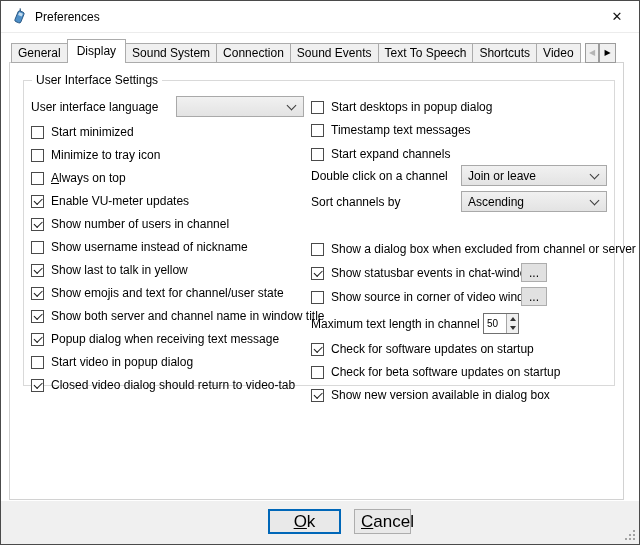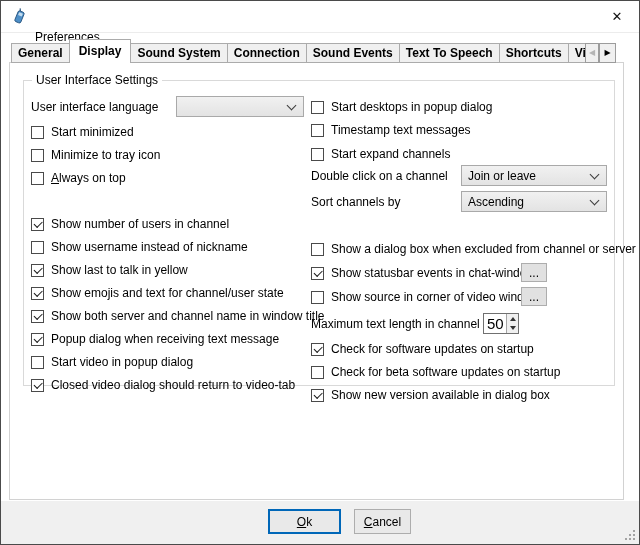--- a/index.html
+++ b/index.html
@@ -4,25 +4,25 @@
 <style>
   html,body{margin:0;padding:0;background:#d8d8d8;}
   .window{
     position:relative;width:640px;height:545px;box-sizing:border-box;
     background:#ffffff;border:1px solid #4a4a4a;overflow:hidden;
     font-family:"Liberation Sans",sans-serif;font-size:12px;color:#000;
   }
   
   .titlebar{position:absolute;left:0;top:0;right:0;height:31px;background:#fff;border-bottom:1px solid #ececec;}
   .title-icon{position:absolute;left:10px;top:7px;width:17px;height:17px;}
-  .title-text{position:absolute;left:34px;top:9px;margin-top:20px;}
+  .title-text{position:absolute;left:34px;top:9px;}
   .close-btn{position:absolute;right:12px;top:6px;width:20px;height:20px;text-align:center;line-height:20px;font-size:13px;color:#111;cursor:default;}
   
   .tabs{position:absolute;left:10px;top:38px;width:574px;height:24px;display:flex;align-items:flex-end;overflow:hidden;z-index:3;}
-  .tab{height:20px;line-height:19px;padding:0 6px;background:#f0f0f0;border:1px solid #ababab;border-left:none;white-space:nowrap;box-sizing:border-box;font-weight:bold;}
+  .tab{height:20px;line-height:19px;padding:0 6px;background:#f0f0f0;border:1px solid #ababab;border-left:none;white-space:nowrap;box-sizing:border-box;}
   .tab:first-child{border-left:1px solid #ababab;}
   .tab.active{height:24px;line-height:23px;background:#fff;border-left:1px solid #ababab;border-bottom:none;padding:0 9px;margin-left:-1px;position:relative;z-index:4;}
   .tabscroll{position:absolute;top:42px;height:20px;background:#f0f0f0;border:1px solid #9c9c9c;box-sizing:border-box;z-index:5;text-align:center;font-size:8px;line-height:18px;}
   .tabscroll.left{left:584px;width:14px;color:#b5b5b5;}
   .tabscroll.right{left:598px;width:17px;color:#000;}
   
   .pane{position:absolute;left:8px;top:61px;width:615px;height:438px;background:#fff;border:1px solid #d2d2d2;box-sizing:border-box;z-index:1;}
   .groupbox{position:absolute;left:22px;top:79px;width:592px;height:306px;border:1px solid #d9d9d9;box-sizing:border-box;z-index:2;}
   .legend{position:absolute;left:8px;top:-8px;background:#fff;padding:0 4px;white-space:nowrap;}
   
@@ -35,29 +35,29 @@
   .combo{position:absolute;box-sizing:border-box;height:21px;background:linear-gradient(#f1f1f1,#e3e3e3);
     border:1px solid #a9a9a9;z-index:2;display:flex;align-items:center;padding:0 22px 0 6px;white-space:nowrap;}
   .chev{position:absolute;right:8px;top:5px;width:6px;height:6px;
     border-right:1.4px solid #3c3c3c;border-bottom:1.4px solid #3c3c3c;transform:rotate(45deg);}
   
   .more-btn{position:absolute;width:26px;height:19px;background:#e1e1e1;border:1px solid #adadad;
     box-sizing:border-box;text-align:center;line-height:12px;font-size:12px;z-index:2;}
   
   .spin{position:absolute;left:482px;top:312px;width:36px;height:21px;border:1px solid #707070;
     background:#fff;box-sizing:border-box;display:flex;z-index:2;}
-  .spin input{border:none;width:19px;font:inherit;font-size:15px;padding:0 0 0 3px;outline:none;background:#fff;}
+  .spin input{border:none;width:19px;font:inherit;font-size:10px;padding:0 0 0 3px;outline:none;background:#fff;}
   .spin .btns{width:12px;border-left:1px solid #a5a5a5;display:flex;flex-direction:column;background:#f0f0f0;}
   .spin .sb{flex:1;display:flex;align-items:center;justify-content:center;}
   .tri-up{width:0;height:0;border-left:3px solid transparent;border-right:3px solid transparent;border-bottom:4px solid #333;}
   .tri-dn{width:0;height:0;border-left:3px solid transparent;border-right:3px solid transparent;border-top:4px solid #333;}
   
   .footer{position:absolute;left:0;top:500px;right:0;bottom:0;background:#f0f0f0;z-index:1;}
   .btn{position:absolute;top:508px;height:25px;box-sizing:border-box;text-align:center;z-index:2;
-    background:#e9e9e9;font-size:12px;}
+    background:#e9e9e9;font-size:17px;}
   .btn.default{left:267px;width:73px;border:2px solid #0067b8;line-height:20px;}
   .btn.normal{left:353px;width:57px;border:1px solid #adadad;line-height:22px;}
   .grip{position:absolute;right:3px;bottom:3px;z-index:3;}
 </style>
 </head>
 <body>
 
 <div class="window">
 
   <div class="titlebar">
@@ -102,20 +102,24 @@
     <span class="cb"></span>
     <span>Start minimized</span>
   </label>
   <label class="row" style="left:30px;top:146px">
     <span class="cb"></span>
     <span>Minimize to tray icon</span>
   </label>
   <label class="row" style="left:30px;top:169px">
     <span class="cb"></span>
     <span><span class="u">A</span><span>lways on top</span></span>
+  </label>
+  <label class="row" style="left:30px;top:192px">
+    <span class="cb checked"></span>
+    <span>Enable VU-meter updates</span>
   </label>
   <label class="row" style="left:30px;top:215px">
     <span class="cb checked"></span>
     <span>Show number of users in channel</span>
   </label>
   <label class="row" style="left:30px;top:238px">
     <span class="cb"></span>
     <span>Show username instead of nickname</span>
   </label>
   <label class="row" style="left:30px;top:284px">

